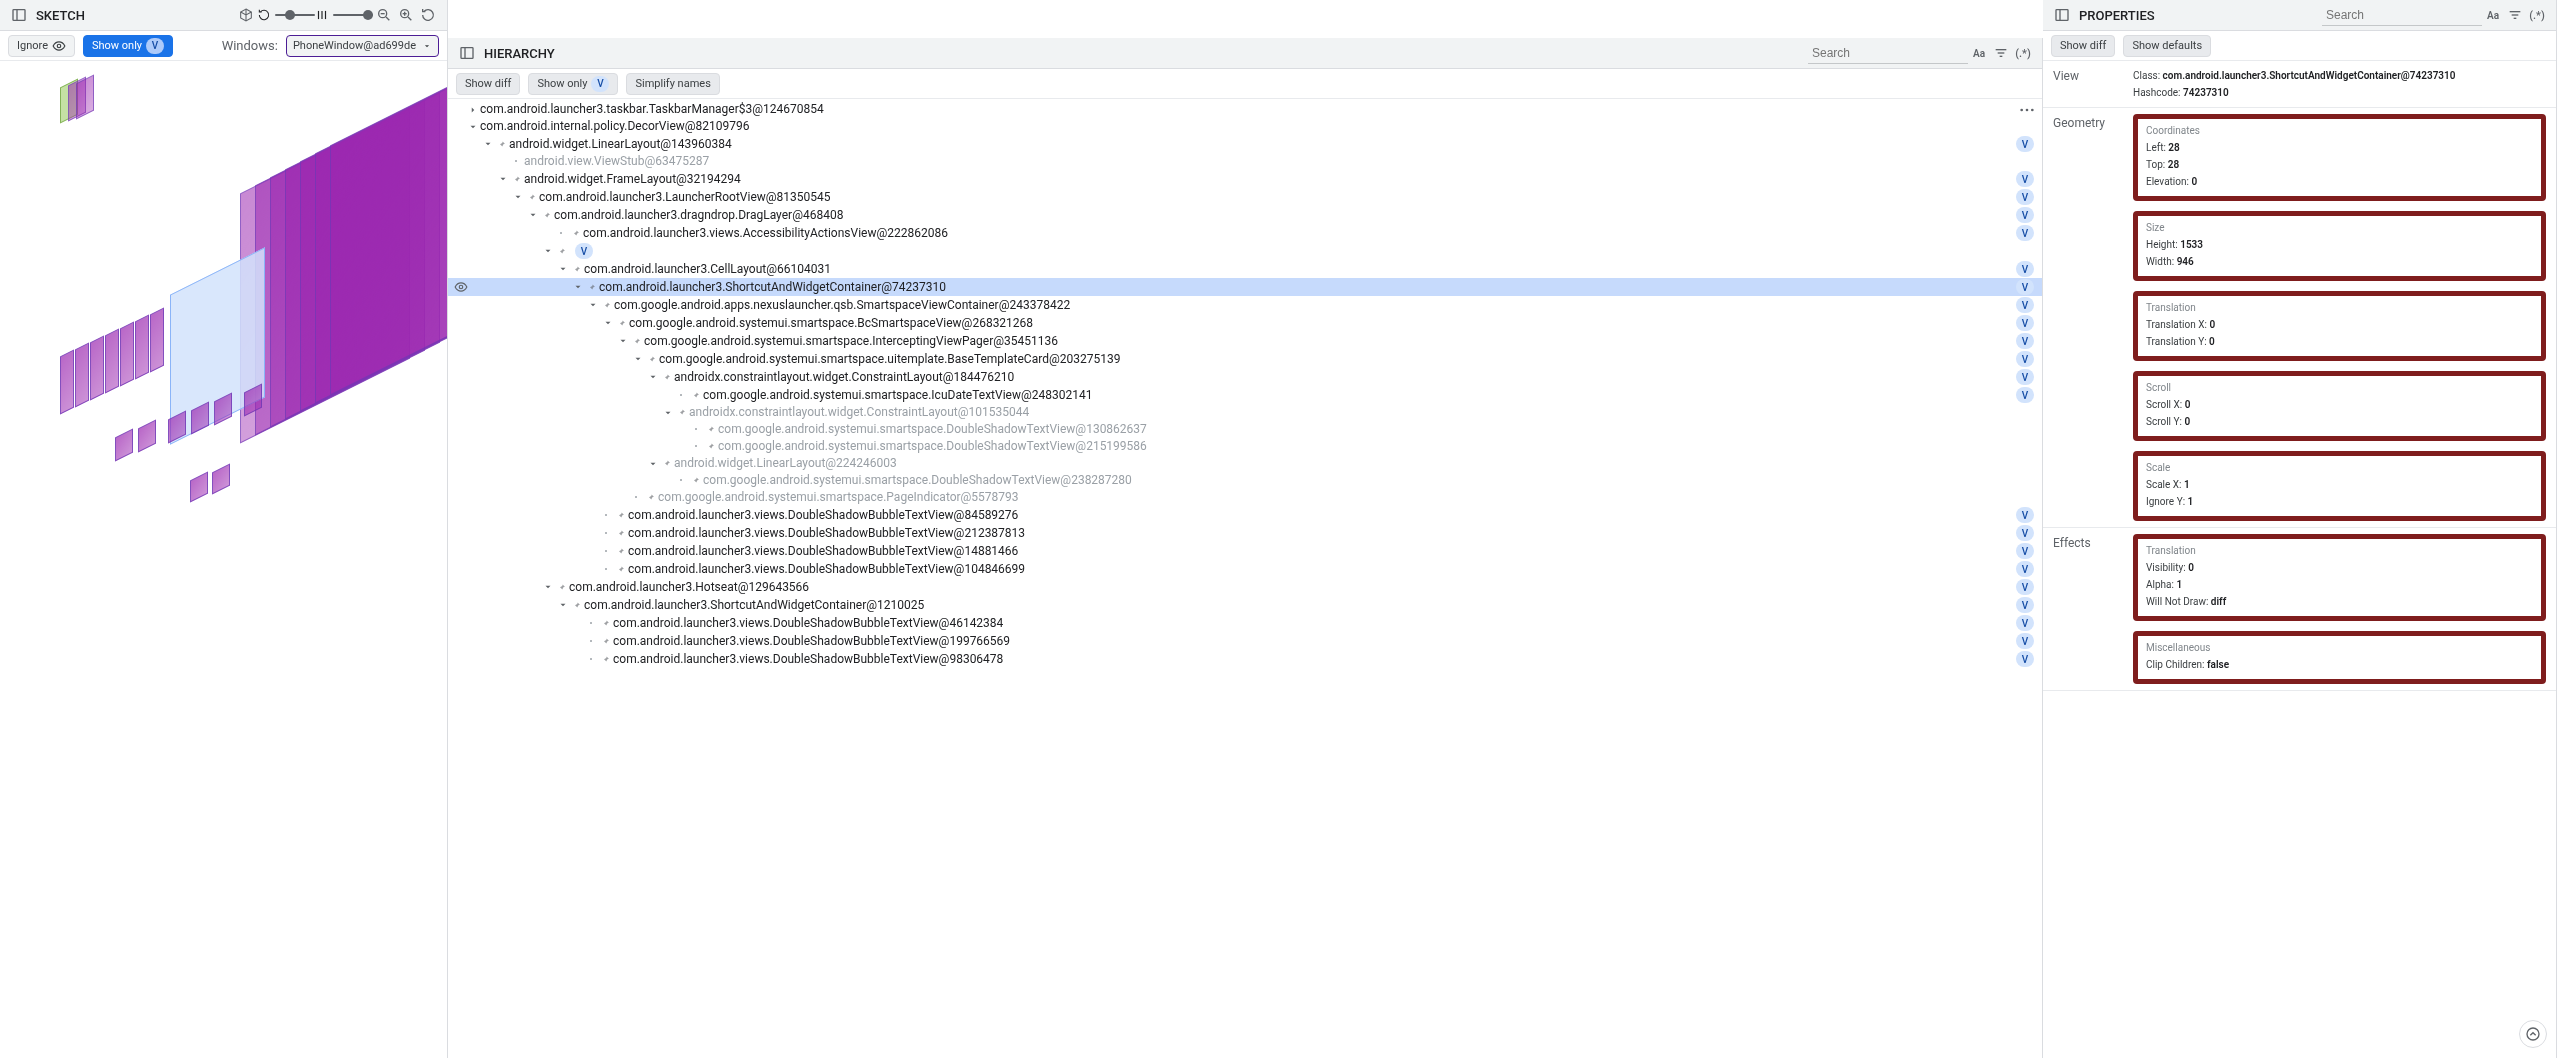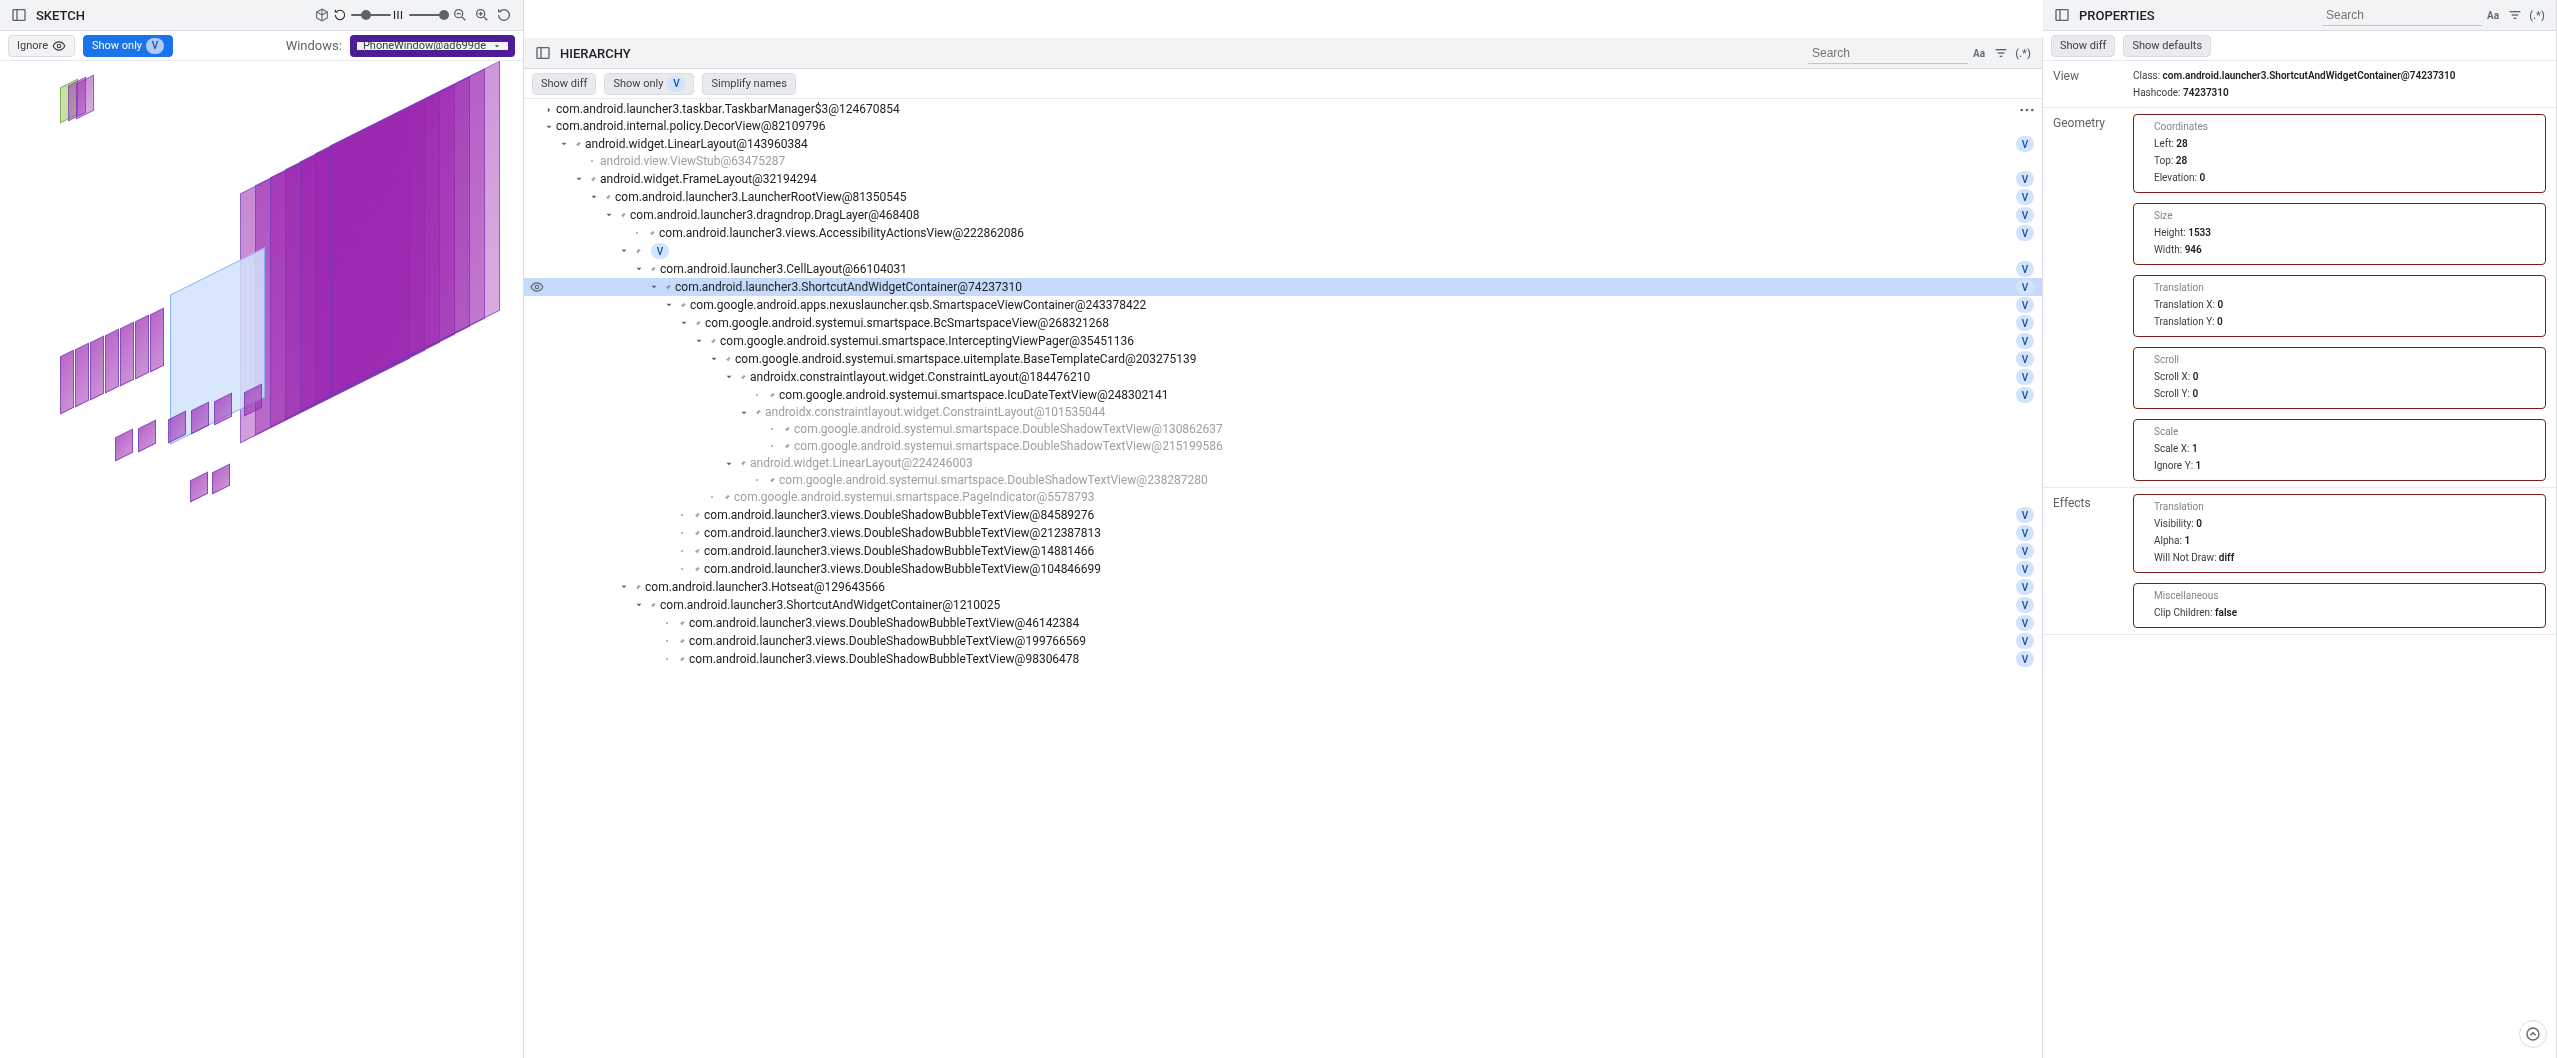--- a/index.html
+++ b/index.html
@@ -1,21 +1,21 @@
 <!DOCTYPE html>
 <html><head>
 <meta charset="utf-8">
 <style>
 * { box-sizing: border-box; margin: 0; padding: 0; }
 html, body { height: 100%; font-family: Roboto, Arial, sans-serif; font-size: 12px; color: #202124; background: #fff; }
 body { display: flex; height: 100vh; overflow: hidden; }
 
 .panel { display: flex; flex-direction: column; height: 100%; border-right: 1px solid #dadce0; background: #fff; }
 .panel:last-child { border-right: none; }
-.panel-sketch { width: 524px; flex-shrink: 0; }
+.panel-sketch { width: 448px; flex-shrink: 0; }
 .panel-hierarchy { flex: 1; min-width: 0; margin-top: 38px; }
 .panel-properties { width: 514px; flex-shrink: 0; }
 
 .panel-header { height: 31px; display: flex; align-items: center; padding: 0 8px; background: #f1f3f4; border-bottom: 1px solid #dadce0; font-weight: 500; font-size: 13px; }
 .panel-header .title-wrap { display: flex; align-items: center; gap: 6px; }
 .panel-header .spacer { flex: 1; }
 .panel-header input.search { width: 160px; height: 22px; border: none; border-bottom: 1px solid #c4c7c9; background: transparent; padding: 0 4px; font-size: 12px; outline: none; }
 .panel-header .icon-btn { width: 22px; height: 22px; display: inline-flex; align-items: center; justify-content: center; color: #5f6368; cursor: pointer; border-radius: 4px; }
 .panel-header .icon-svg { width: 16px; height: 16px; }
 
@@ -23,21 +23,21 @@
 .subbar .spacer { flex: 1; }
 .subbar .label { font-size: 13px; color: #5f6368; }
 .chip-btn { height: 22px; padding: 0 8px; display: inline-flex; align-items: center; gap: 4px; border: 1px solid #dadce0; background: #f1f3f4; border-radius: 4px; font-size: 11px; color: #3c4043; cursor: pointer; }
 .chip-btn.grey { background: #e8eaed; }
 .chip-btn.primary { background: #1a73e8; color: #fff; border-color: #1a73e8; }
 .chip-btn .eye { width: 14px; height: 14px; }
 
 .badge-v { display:inline-flex; align-items:center; justify-content:center; min-width:18px; height:16px; padding:0 5px; border-radius:10px; background:#d2e3fc; color:#174ea6; font-size:10px; font-weight:500; }
 .chip-btn.primary .badge-v { background:#aecbfa; color:#174ea6; }
 
-.dropdown { height: 22px; display:inline-flex; align-items:center; gap:6px; padding:0 6px; border:7px solid #4c1d95; background:#f1f3f4; border-radius:4px; font-size:11px; color:#3c4043; cursor:pointer; }
+.dropdown { height: 22px; display:inline-flex; align-items:center; gap:6px; padding:0 6px; border:1px solid #4c1d95; background:#f1f3f4; border-radius:4px; font-size:11px; color:#3c4043; cursor:pointer; }
 .dropdown .chev { width:10px; height:10px; }
 
 .sketch-canvas { flex:1; position:relative; overflow:hidden; }
 
 .hierarchy-scroll { flex:1; overflow:auto; padding: 2px 0 20px 0; }
 .tree { list-style:none; }
 .tree-row { display:flex; align-items:center; min-height:16px; padding:1px 8px 1px 0; position:relative; font-size:12px; line-height:15px; cursor:default; }
 .tree-row.selected { background:#c6dafc; }
 .tree-row .indent { display:inline-block; flex-shrink:0; }
 .tree-row .toggle { width:14px; height:14px; flex-shrink:0; display:inline-flex; align-items:center; justify-content:center; color:#5f6368; cursor:pointer; }
@@ -47,21 +47,21 @@
 .tree-row.dim .lbl { color:#9aa0a6; }
 .tree-row .badge-v { margin-left:6px; flex-shrink:0; }
 .tree-row .eye-icon { position:absolute; left:6px; width:14px; height:14px; color:#5f6368; }
 .tree-row .menu-dots { position:absolute; right:6px; width:18px; height:14px; color:#5f6368; display:none; align-items:center; justify-content:center; cursor:pointer; }
 .tree-row:hover .menu-dots, .tree-row.menu-shown .menu-dots { display:flex; }
 
 .props-scroll { flex:1; overflow:auto; }
 .props-section { display:flex; border-bottom:1px solid #e8eaed; }
 .props-section .sec-label { width:80px; flex-shrink:0; padding:8px 10px; font-size:12px; color:#5f6368; }
 .props-section .sec-body { flex:1; display:flex; flex-wrap:wrap; gap:10px 16px; padding:6px 10px; }
-.prop-group { flex:1 1 200px; border:1px solid #7f1d1d; border-radius:4px; padding:6px 20px; min-width:180px; }
+.prop-group { flex:1 1 200px; border:5px solid #7f1d1d; border-radius:4px; padding:6px 8px; min-width:180px; }
 .prop-group.flat { border:none; padding:0; }
 .prop-group .grp-title { font-size:10px; color:#80868b; margin-bottom:3px; }
 .prop-row { font-size:10px; line-height:17px; }
 .prop-row .k { color:#3c4043; }
 .prop-row .v { font-weight:600; }
 
 .slider { display:inline-flex; align-items:center; gap:4px; }
 .slider .track { width:40px; height:2px; background:#5f6368; position:relative; border-radius:1px; }
 .slider .thumb { width:10px; height:10px; border-radius:50%; background:#5f6368; position:absolute; top:-4px; }
 

